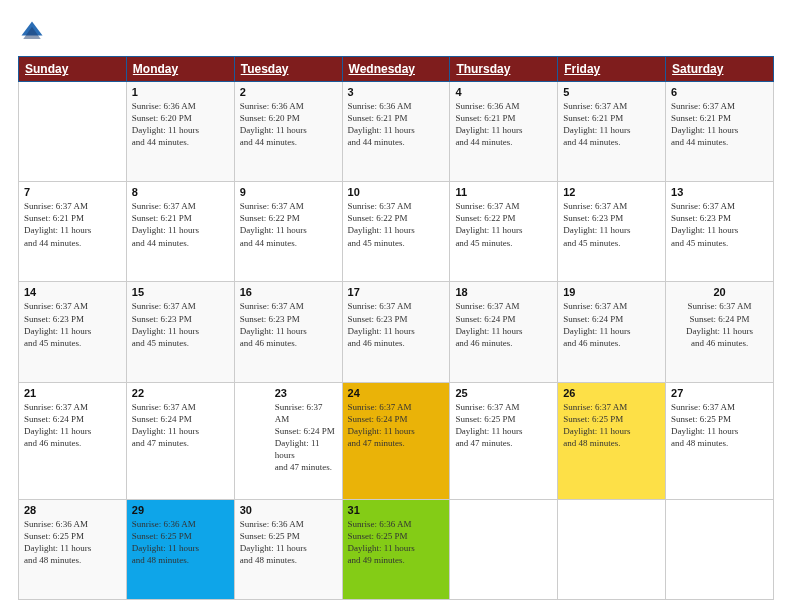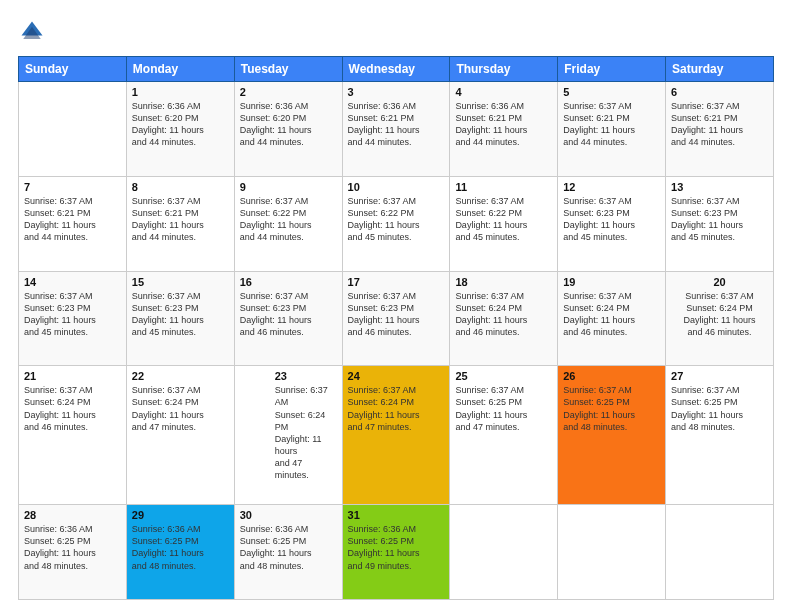--- a/index.html
+++ b/index.html
@@ -56,27 +56,28 @@
       margin-top: 2px;
     }
     .calendar {
       flex: 1;
       border: 1px solid #ccc;
       border-collapse: collapse;
       width: 100%;
       table-layout: fixed;
     }
     .calendar th {
-      background: #3b82f6;
+      background: #7f1d1d;
       color: #fff;
       text-align: left;
       padding: 5px 6px;
       font-size: 12px;
       font-weight: bold;
       border: 1px solid #1a5a9a;
+      text-decoration: underline;
     }
     .calendar td {
       border: 1px solid #ccc;
       vertical-align: top;
       padding: 4px 5px;
       font-size: 9.5px;
       color: #333;
       height: 82px;
       background: #fff;
     }
@@ -90,20 +91,21 @@
       font-size: 11px;
       font-weight: bold;
       color: #111;
       display: block;
       margin-bottom: 2px;
     }
     .day-info {
       font-size: 9px;
       color: #333;
       line-height: 1.35;
+      font-family: Liberation Serif, serif;
     }
     .empty-cell {
       background: #fff !important;
     }
   </style>
 </head>
 <body>
 
 <div class="page">
   <div class="header">
@@ -313,21 +315,21 @@
 Daylight: 11 hours
 and 47 minutes.</div>
           </td>
           <td style="background: rgb(255, 255, 255);">
             <span class="day-num">25</span>
             <div class="day-info" style="white-space: pre-line;">Sunrise: 6:37 AM
 Sunset: 6:25 PM
 Daylight: 11 hours
 and 47 minutes.</div>
           </td>
-          <td style="background: #f97316;">
+          <td style="background: #fde047;">
             <span class="day-num">26</span>
             <div class="day-info" style="white-space: pre-line;">Sunrise: 6:37 AM
 Sunset: 6:25 PM
 Daylight: 11 hours
 and 48 minutes.</div>
           </td>
           <td style="background: rgb(255, 255, 255);">
             <span class="day-num">27</span>
             <div class="day-info" style="white-space: pre-line;">Sunrise: 6:37 AM
 Sunset: 6:25 PM

